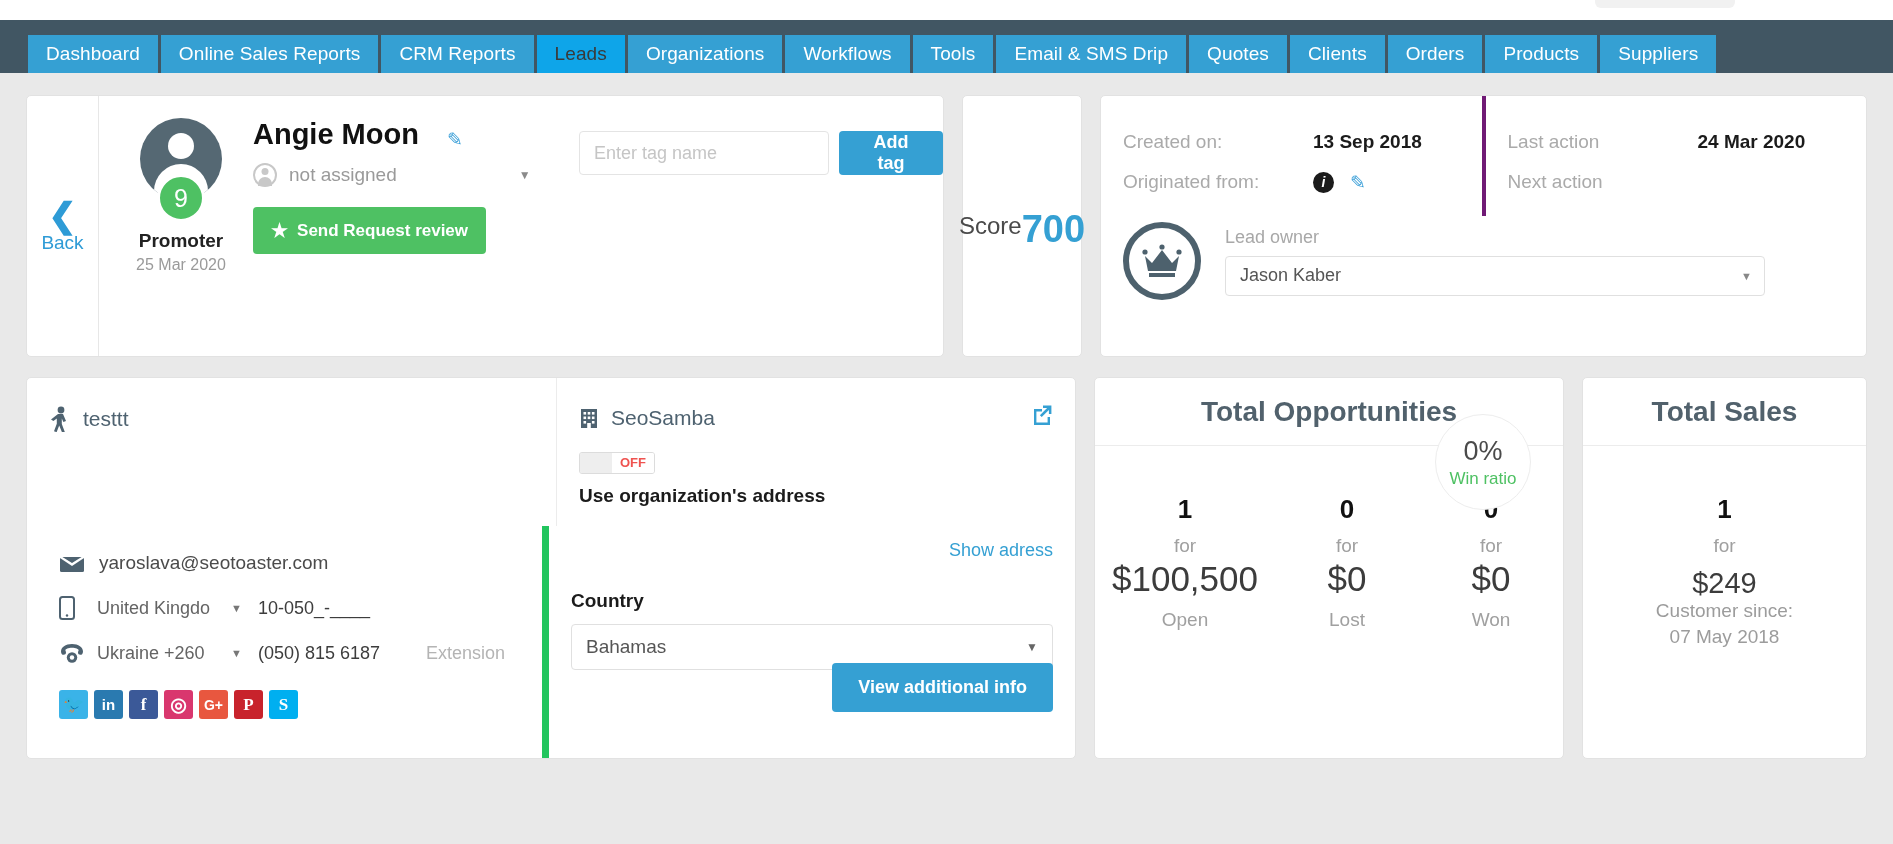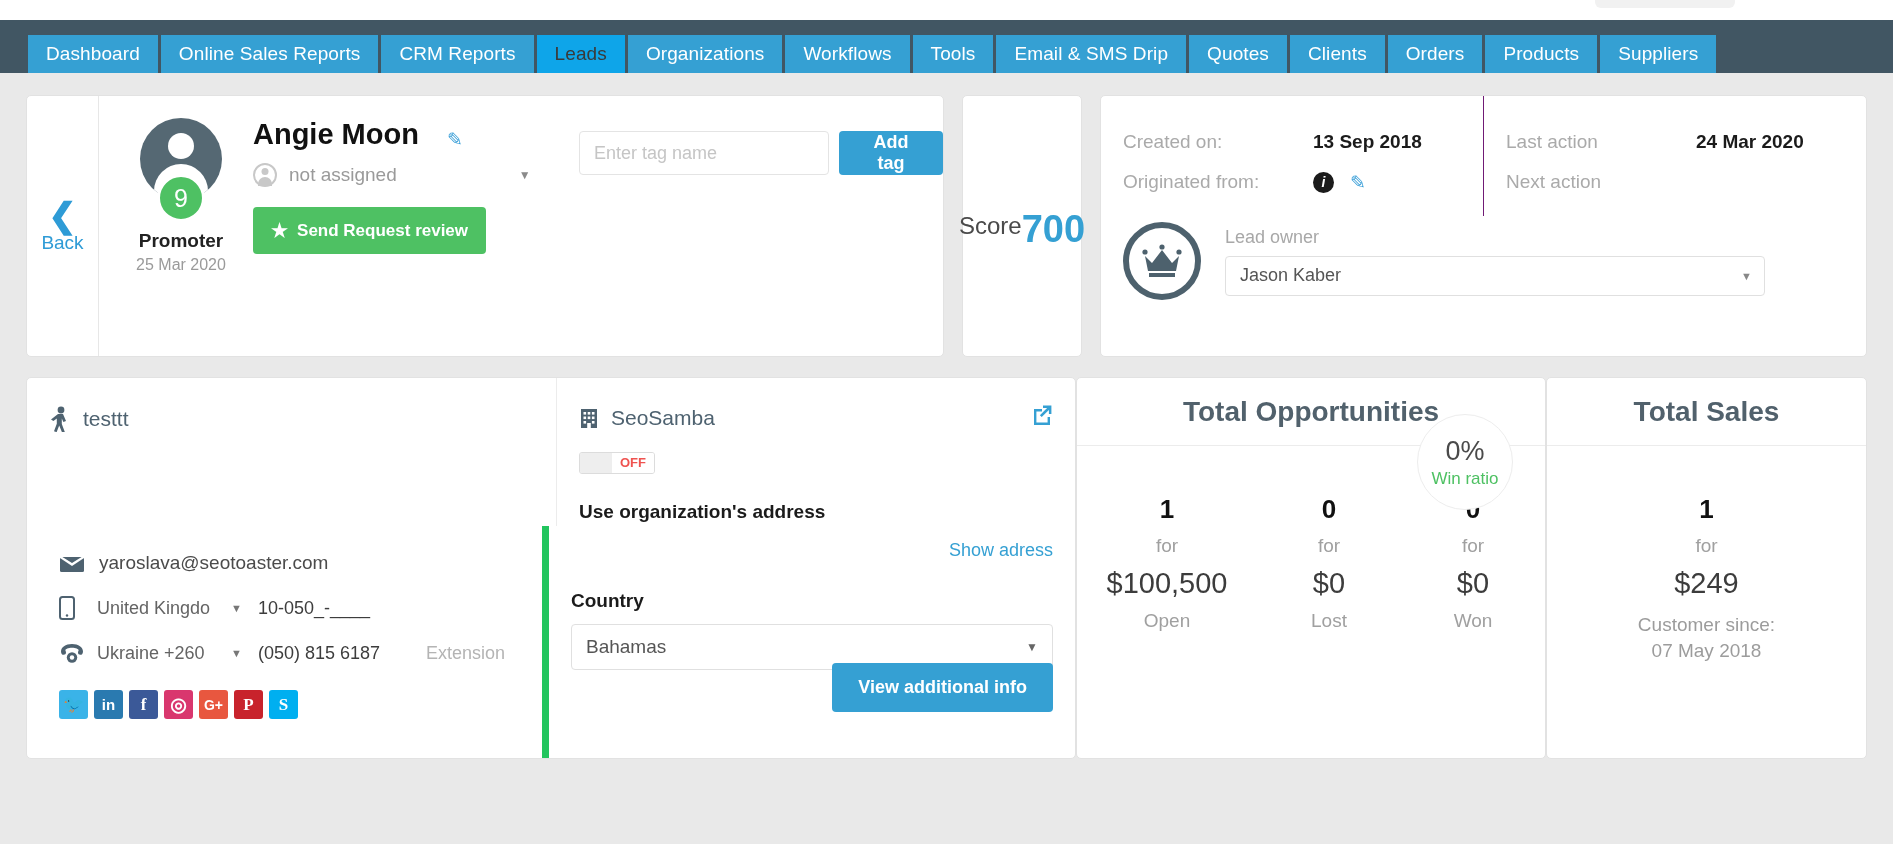--- a/index.html
+++ b/index.html
@@ -160,21 +160,21 @@
     align-items: center; justify-content: center;
   }
   .score-title { font-size: 24px; color: #4a4a4a; }
   .score-value { font-size: 38px; font-weight: bold; color: #35a0d3; margin-top: 6px; }
 
   .meta-card { flex: 1; display: flex; flex-direction: column; }
   .meta-top { display: flex; height: 120px; }
   .meta-col {
     flex: 1; padding: 26px 0 0 22px;
   }
-  .meta-col.bordered { border-right: 1px solid #701a75; }
+  .meta-col.bordered { border-right: 4px solid #701a75; }
   .meta-line { display: flex; align-items: center; height: 40px; }
   .meta-key { width: 190px; font-size: 19px; color: #aaaaaa; }
   .meta-val { font-size: 19px; font-weight: bold; color: #1b1b1b; }
   .info-dot {
     width: 21px; height: 21px; border-radius: 50%; background: #1b1b1b;
     color: #fff; font-size: 14px; font-style: italic; font-weight: bold;
     display: inline-flex; align-items: center; justify-content: center;
     cursor: pointer;
   }
   .meta-icons { display: flex; align-items: center; gap: 16px; }
@@ -193,21 +193,21 @@
     width: 540px; height: 40px;
     border: 1px solid #e0e0e0; border-radius: 4px;
     display: flex; align-items: center; padding: 0 14px;
     font-size: 18px; color: #555; cursor: pointer;
   }
   .owner-select .caret {
     position: absolute; right: 12px; color: #888; font-size: 11px;
   }
 
   
-  .row2 { display: flex; margin-top: 20px; height: 382px; }
+  .row2 { display: flex; gap: 18px; margin-top: 20px; height: 382px; }
 
   .contact-card { width: 1050px; display: flex; flex-direction: column; }
   .contact-top { display: flex; height: 148px; }
   .contact-top-left {
     width: 530px; border-right: 1px solid #ececec;
     padding: 28px 0 0 22px; position: relative;
   }
   .contact-top-right { flex: 1; padding: 28px 22px 0 22px; position: relative; }
 
   .ic-row { display: flex; align-items: center; gap: 12px; }
@@ -232,21 +232,21 @@
   .toggle {
     display: inline-flex; align-items: center;
     border: 1px solid #dcdcdc; border-radius: 3px; overflow: hidden;
     height: 22px; cursor: pointer;
   }
   .toggle .knob { width: 32px; height: 20px; background: #eeeeee; }
   .toggle .off-label {
     font-size: 13px; font-weight: bold; color: #ef5350;
     padding: 0 8px; background: #ffffff; line-height: 20px;
   }
-  .org-addr-label { margin-top: 24px; font-size: 19px; font-weight: bold; color: #1b1b1b; }
+  .org-addr-label { margin-top: 8px; font-size: 19px; font-weight: bold; color: #1b1b1b; }
 
   .contact-bottom { flex: 1; display: flex; }
   .contact-bottom-left {
     width: 530px; border-right: 7px solid #22c55e; padding: 26px 0 0 32px;
   }
   .contact-bottom-right { flex: 1; padding: 22px 22px 0 22px; position: relative; }
 
   .email-row { display: flex; align-items: center; gap: 14px; }
   .email-text { font-size: 19px; color: #4b4b4b; }
 
@@ -302,29 +302,29 @@
     display: flex; flex-direction: column; align-items: center; justify-content: center;
   }
   .win-pct { font-size: 27px; color: #4a4a4a; }
   .win-label { font-size: 17px; color: #4ec163; margin-top: 2px; }
 
   .opp-cols { display: flex; padding-top: 48px; }
   .opp-col { flex: 1; text-align: center; }
   .opp-col.first { flex: 1.25; }
   .opp-num { font-size: 26px; font-weight: bold; color: #111; }
   .opp-for { font-size: 19px; color: #a0a0a0; margin-top: 10px; }
-  .opp-amt { font-size: 29px; color: #3c3c3c; margin-top: 10px; }
+  .opp-amt { font-size: 35px; color: #3c3c3c; margin-top: 2px; }
   .opp-state { font-size: 19px; color: #a0a0a0; margin-top: 10px; }
 
   .sales-card { flex: 1; }
   .sales-body { text-align: center; padding-top: 48px; }
   .sales-num { font-size: 26px; font-weight: bold; color: #111; }
   .sales-for { font-size: 19px; color: #a0a0a0; margin-top: 10px; }
   .sales-amt { font-size: 29px; color: #3c3c3c; margin-top: 10px; }
-  .sales-since { font-size: 19px; color: #9c9c9c; margin-top: 14px; }
+  .sales-since { font-size: 19px; color: #9c9c9c; }
   .sales-date { font-size: 19px; color: #9c9c9c; margin-top: 4px; }
 </style>
 </head>
 <body>
 
 <div class="top-strip">
   <div class="tab-stub"></div>
 </div>
 
 <div class="navbar">

